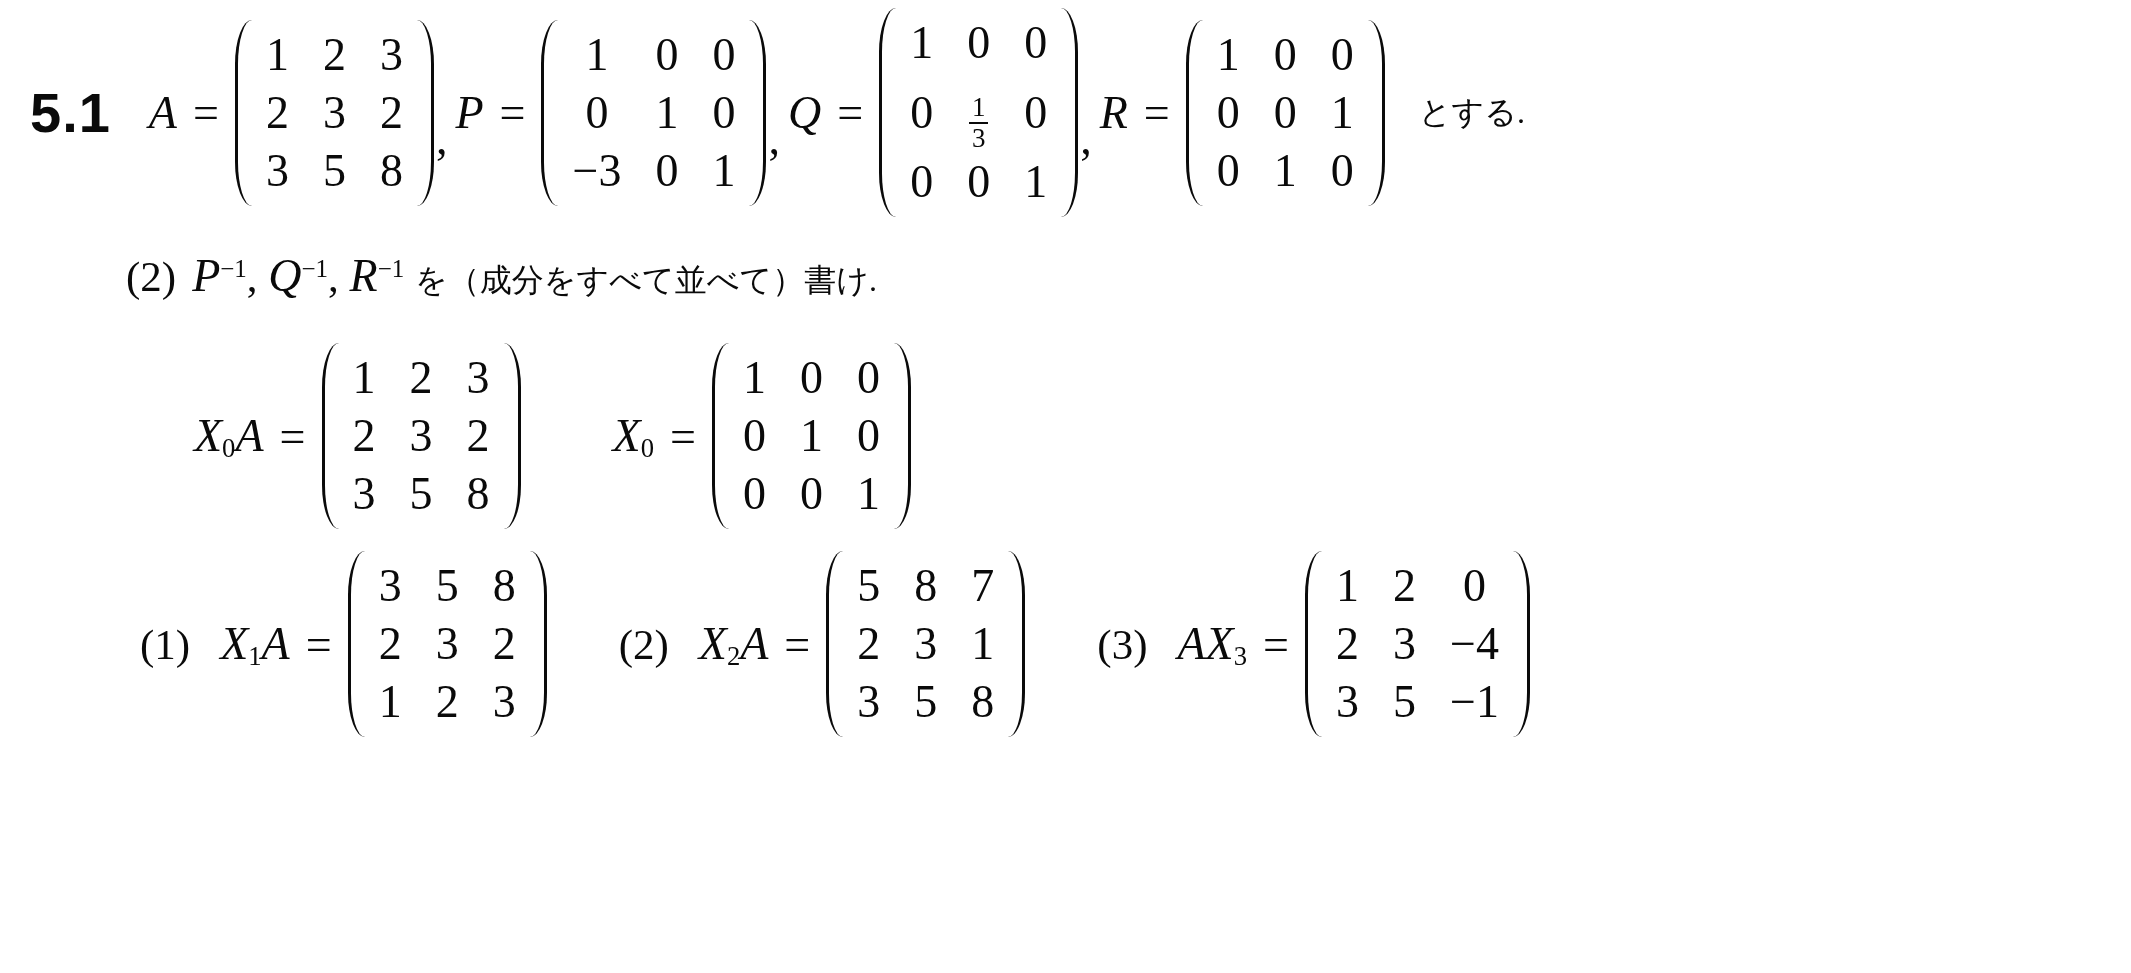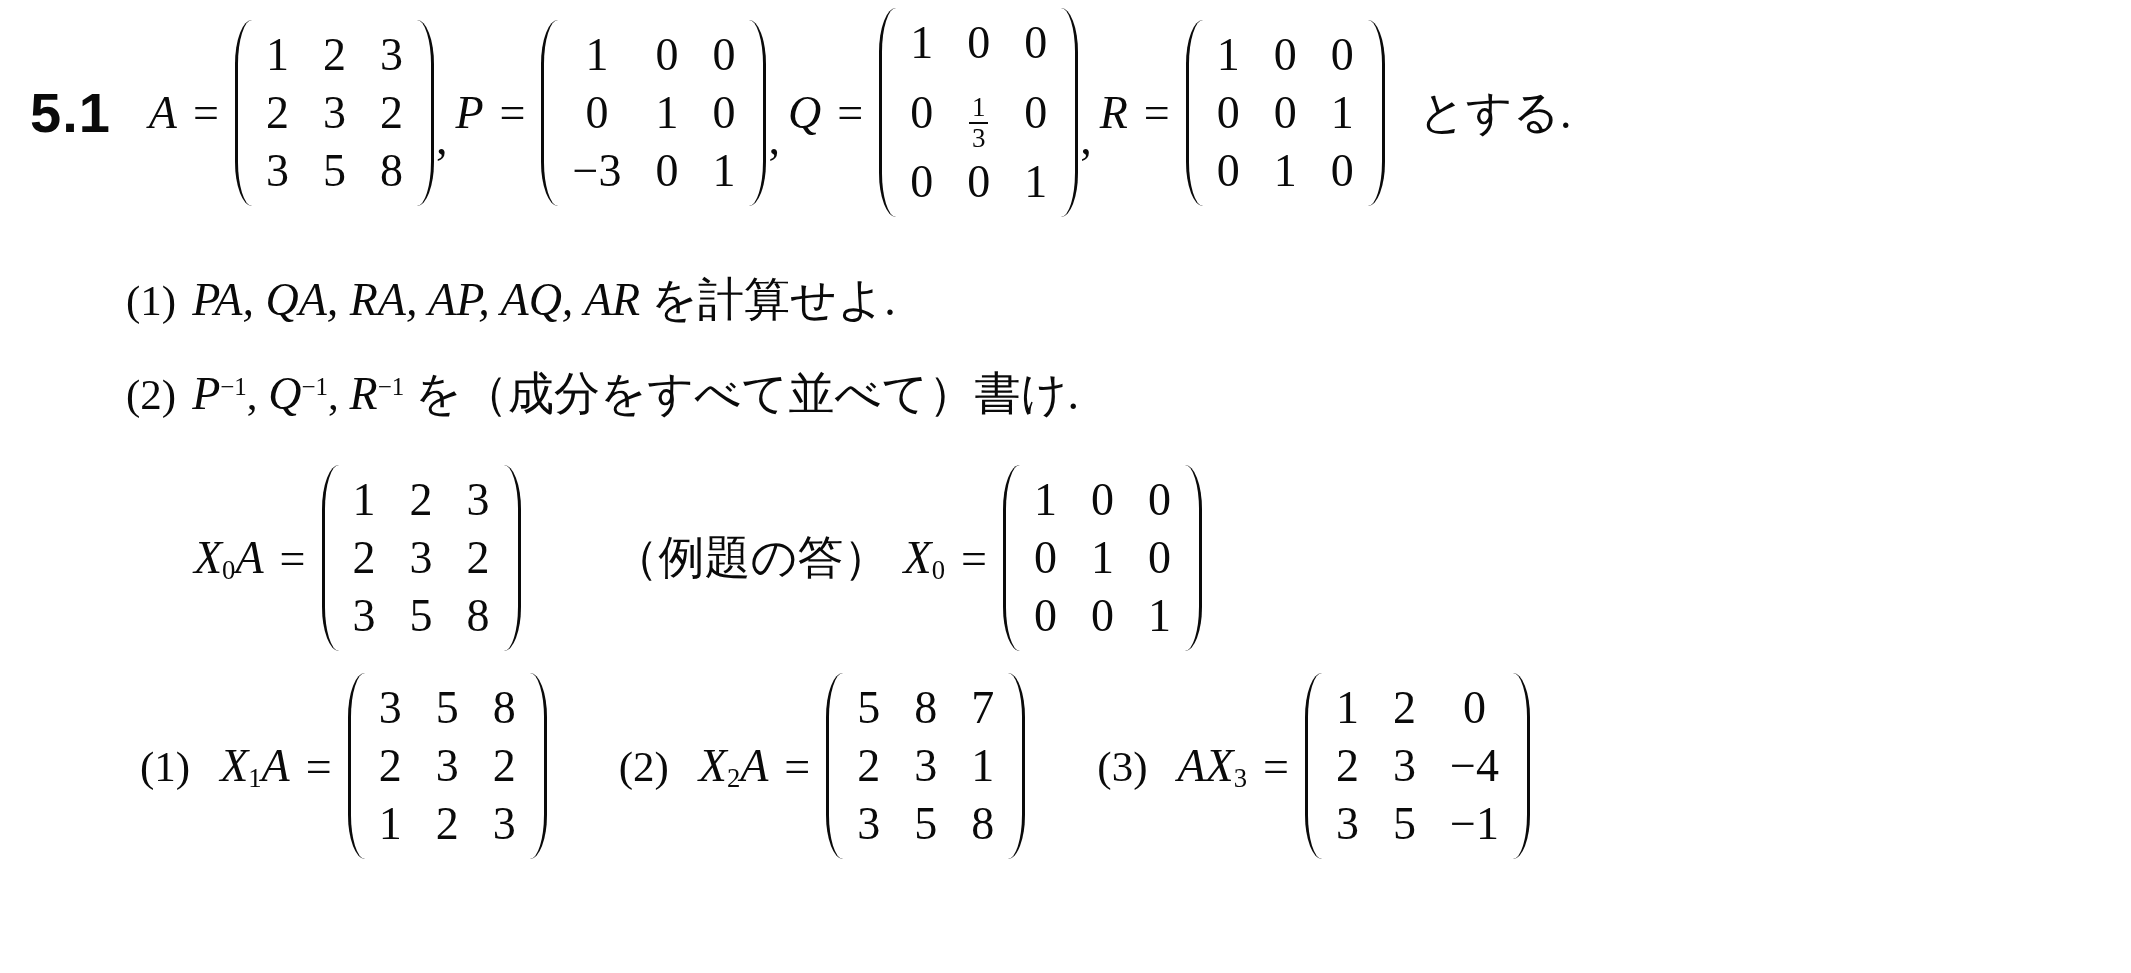--- a/index.html
+++ b/index.html
@@ -22,21 +22,21 @@
     font-size: 56px;
     letter-spacing: 1px;
   }
 
   
   .mvar {
     font-style: italic;
     font-size: 46px;
   }
   .eq { font-size: 46px; margin: 0 16px; }
-  .jp { font-size: 46px; }
+  .jp { font-size: 32px; }
 
   sup.msup { font-size: 0.58em; vertical-align: 0.55em; font-style: normal; letter-spacing: 0; }
   sub.msub { font-size: 0.58em; vertical-align: -0.22em; font-style: normal; }
 
   
   .matrix { display: inline-flex; align-items: center; }
   .paren { align-self: stretch; width: 17px; }
   .lp {
     border-left: 3.5px solid #0a0a0a;
     border-top-left-radius: 17px 44px;
@@ -165,24 +165,20 @@
           <span class="mcell">0</span>
           <span class="mcell">1</span>
           <span class="mcell">0</span>
         </span>
         <span class="paren rp"></span>
       </span>
 
     <span class="jp suffix">とする.</span>
   </div>
 
-  <div class="textline item-51" id="item1-row">
-    <span class="ilabel">(1)</span><span class="mathrun">PA, QA, RA, AP, AQ, AR</span>
-    <span class="jp">を計算せよ.</span>
-  </div>
 
   <div class="textline item-51" id="item2-row">
     <span class="ilabel">(2)</span><span><span class="mvar">P</span><sup class="msup">−1</sup></span><span>, </span><span><span class="mvar">Q</span><sup class="msup">−1</sup></span><span>, </span><span><span class="mvar">R</span><sup class="msup">−1</sup></span>
     <span class="jp">を（成分をすべて並べて）書け.</span>
   </div>
 
 
   <div class="row" id="example-row">
     <span class="mvar"><span>X</span><sub class="msub">0</sub><span>A</span></span>
     <span class="eq">=</span>
@@ -196,21 +192,20 @@
           <span class="mcell">3</span>
           <span class="mcell">2</span>
           <span class="mcell">3</span>
           <span class="mcell">5</span>
           <span class="mcell">8</span>
         </span>
         <span class="paren rp"></span>
       </span>
 
     <span class="ans-group">
-      <span class="jp exlabel">（例題の答）</span>
       <span class="mvar"><span>X</span><sub class="msub">0</sub></span>
       <span class="eq">=</span>
       <span class="matrix">
           <span class="paren lp"></span>
           <span class="mgrid" style="grid-template-columns: repeat(3, auto);">
             <span class="mcell">1</span>
             <span class="mcell">0</span>
             <span class="mcell">0</span>
             <span class="mcell">0</span>
             <span class="mcell">1</span>

